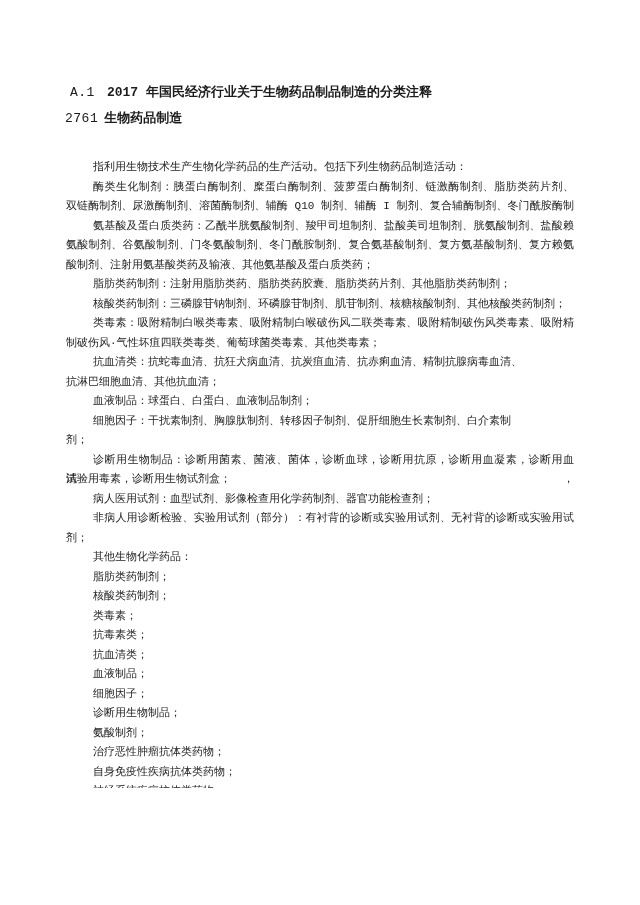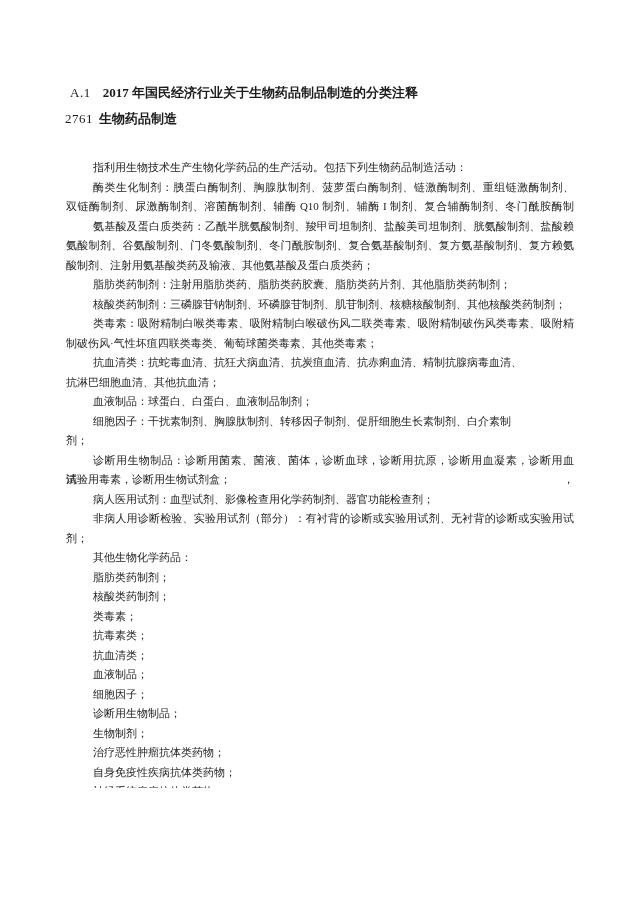--- a/index.html
+++ b/index.html
@@ -2,21 +2,21 @@
 <html lang="zh"><head>
 <meta charset="utf-8">
 <style>
   html, body { margin: 0; padding: 0; background: #ffffff; }
   .page {
     position: relative;
     width: 640px;
     height: 788px;
     background: #ffffff;
     color: #1c1c1c;
-    font-family: Liberation Serif, serif;
+    font-family: Liberation Mono, monospace;
     overflow: hidden;
   }
   .h1 {
     position: absolute;
     left: 70px;
     top: 85px;
     font-size: 13px;
     line-height: 16px;
     white-space: nowrap;
   }
@@ -69,21 +69,21 @@
   <div class="h1">
     <span class="num">A.1</span><span class="cn">2017 年国民经济行业关于生物药品制品制造的分类注释</span>
   </div>
 
   <div class="h2">
     <span class="num">2761</span><span class="cn">生物药品制造</span>
   </div>
 
   <div class="body-block" id="body-lines">
       <div class="line indent">指利用生物技术生产生物化学药品的生产活动。包括下列生物药品制造活动：</div>
-      <div class="line indent fill">酶类生化制剂：胰蛋白酶制剂、胸腺肽制剂、菠萝蛋白酶制剂、链激酶制剂、重组链激酶制剂、</div>
+      <div class="line indent fill">酶类生化制剂：胰蛋白酶制剂、糜蛋白酶制剂、菠萝蛋白酶制剂、链激酶制剂、脂肪类药片剂、</div>
       <div class="line fill">双链酶制剂、尿激酶制剂、溶菌酶制剂、辅酶 Q10 制剂、辅酶 I 制剂、复合辅酶制剂、冬门酰胺酶制</div>
       <div class="line indent fill">氨基酸及蛋白质类药：乙酰半胱氨酸制剂、羧甲司坦制剂、盐酸美司坦制剂、胱氨酸制剂、盐酸赖</div>
       <div class="line fill">氨酸制剂、谷氨酸制剂、门冬氨酸制剂、冬门酰胺制剂、复合氨基酸制剂、复方氨基酸制剂、复方赖氨</div>
       <div class="line">酸制剂、注射用氨基酸类药及输液、其他氨基酸及蛋白质类药；</div>
       <div class="line indent">脂肪类药制剂：注射用脂肪类药、脂肪类药胶囊、脂肪类药片剂、其他脂肪类药制剂；</div>
       <div class="line indent">核酸类药制剂：三磷腺苷钠制剂、环磷腺苷制剂、肌苷制剂、核糖核酸制剂、其他核酸类药制剂；</div>
       <div class="line indent fill">类毒素：吸附精制白喉类毒素、吸附精制白喉破伤风二联类毒素、吸附精制破伤风类毒素、吸附精</div>
       <div class="line">制破伤风·气性坏疽四联类毒类、葡萄球菌类毒素、其他类毒素；</div>
       <div class="line indent">抗血清类：抗蛇毒血清、抗狂犬病血清、抗炭疽血清、抗赤痢血清、精制抗腺病毒血清、</div>
       <div class="line">抗淋巴细胞血清、其他抗血清；</div>
@@ -97,21 +97,21 @@
       <div class="line">剂；</div>
       <div class="line indent">其他生物化学药品：</div>
       <div class="line indent">脂肪类药制剂；</div>
       <div class="line indent">核酸类药制剂；</div>
       <div class="line indent">类毒素；</div>
       <div class="line indent">抗毒素类；</div>
       <div class="line indent">抗血清类；</div>
       <div class="line indent">血液制品；</div>
       <div class="line indent">细胞因子；</div>
       <div class="line indent">诊断用生物制品；</div>
-      <div class="line indent">生物制剂；</div>
+      <div class="line indent">氨酸制剂；</div>
       <div class="line indent">治疗恶性肿瘤抗体类药物；</div>
       <div class="line indent">自身免疫性疾病抗体类药物；</div>
       <div class="line indent">神经系统疾病抗体类药物；</div>
     </div>
 
   <div class="page-number">30</div>
 
 </div>
 
 </body></html>

